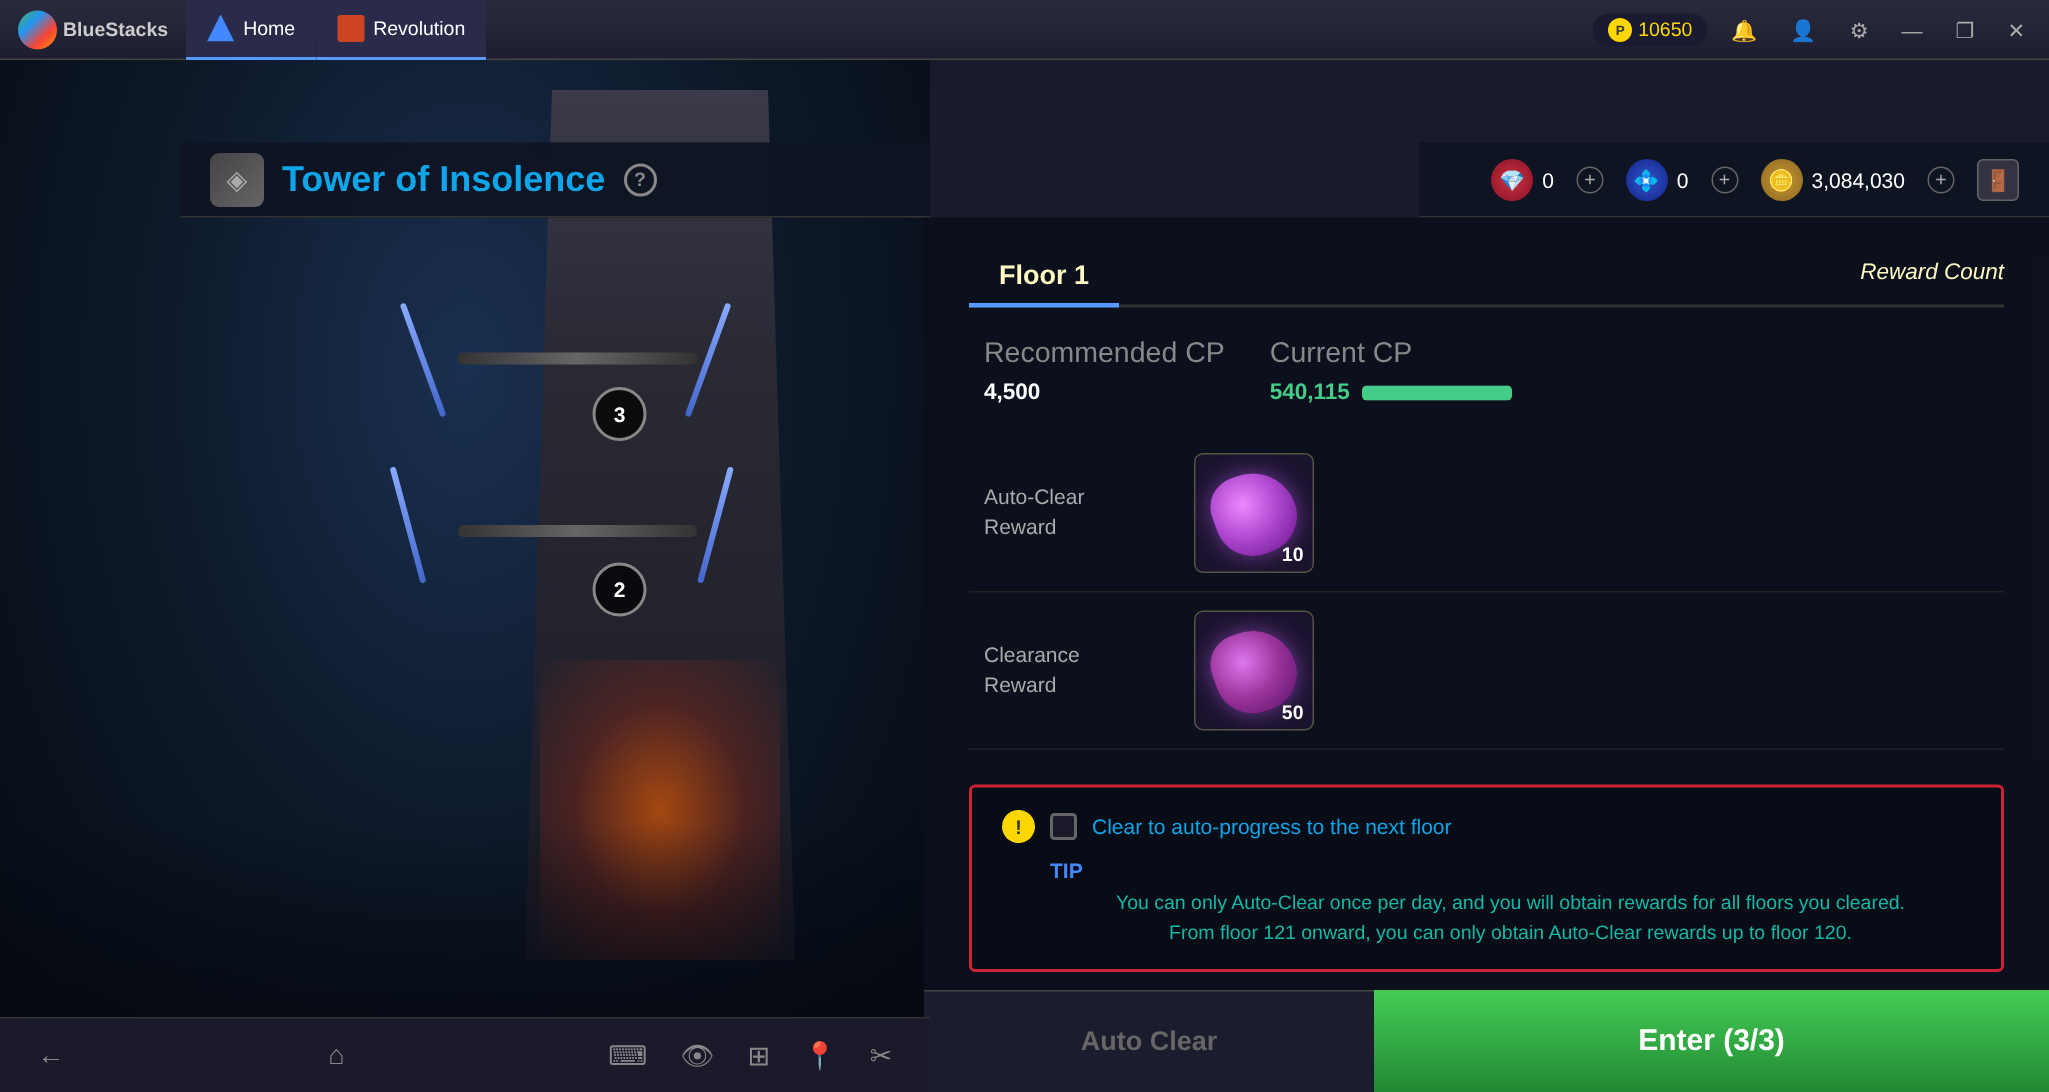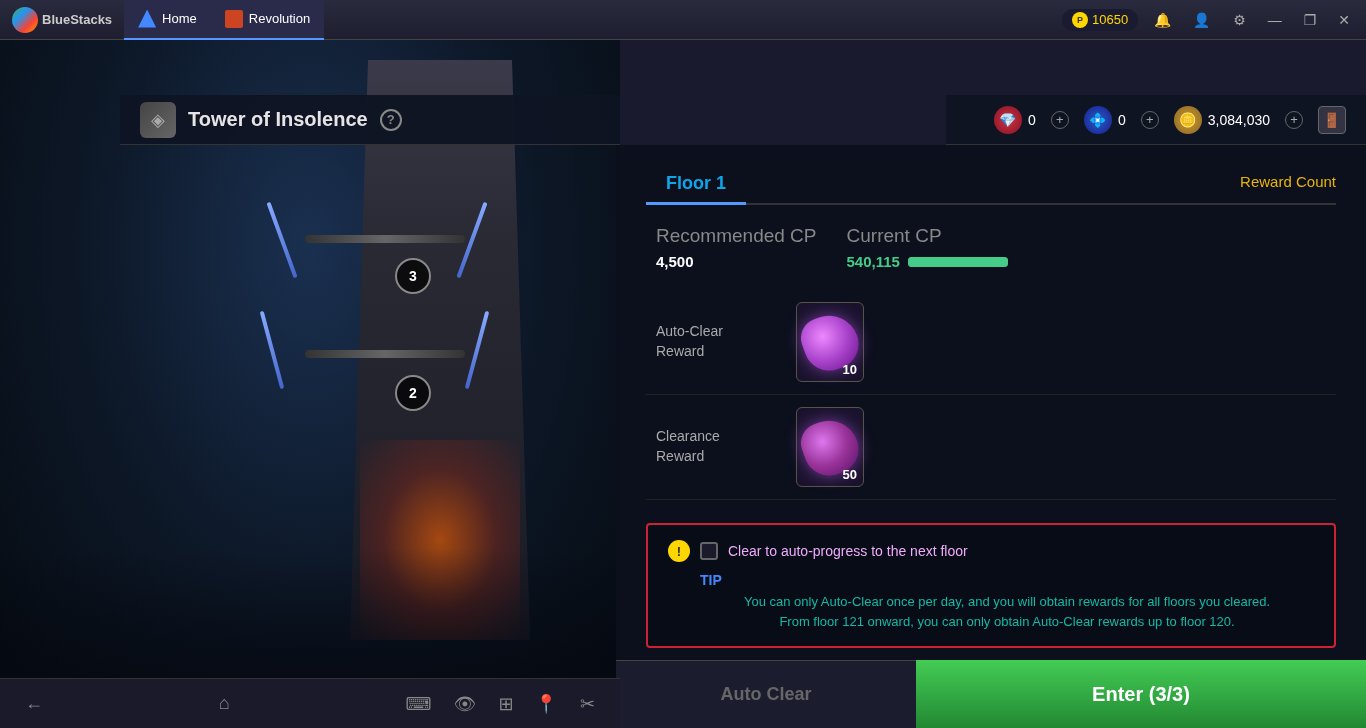--- a/index.html
+++ b/index.html
@@ -188,22 +188,22 @@
       background: linear-gradient(135deg, #444, #666);
       border-radius: 6px;
       display: flex;
       align-items: center;
       justify-content: center;
       color: #aaa;
       font-size: 18px;
     }
 
     #tower-title {
-      color: #e5e5e5;
-      font-size: 20px;
+      color: #0ea5e9;
+      font-size: 24px;
       font-weight: bold;
     }
 
     .help-btn {
       width: 22px;
       height: 22px;
       border-radius: 50%;
       border: 2px solid #888;
       color: #888;
       display: flex;
@@ -293,38 +293,39 @@
     
     #floor-tabs {
       display: flex;
       gap: 0;
       margin-bottom: 20px;
       border-bottom: 2px solid #333;
     }
 
     .floor-tab {
       padding: 8px 20px;
-      color: #0ea5e9;
+      color: #fef9c3;
       font-size: 18px;
       font-weight: bold;
       cursor: pointer;
       border-bottom: 3px solid transparent;
       margin-bottom: -2px;
     }
 
     .floor-tab.active {
       border-bottom: 3px solid #5599ff;
     }
 
     .reward-count-label {
       margin-left: auto;
-      color: #eab308;
+      color: #fef9c3;
       font-size: 15px;
       align-self: center;
       padding-bottom: 5px;
+      font-style: italic;
     }
 
     
     #cp-section {
       display: flex;
       gap: 30px;
       margin-bottom: 20px;
       padding: 0 10px;
     }
 
@@ -377,21 +378,21 @@
     }
 
     .reward-label {
       color: #aaa;
       font-size: 14px;
       width: 120px;
       line-height: 1.4;
     }
 
     .reward-item-box {
-      width: 68px;
+      width: 80px;
       height: 80px;
       background: rgba(30, 20, 50, 0.8);
       border: 1px solid #554;
       border-radius: 6px;
       position: relative;
       display: flex;
       align-items: center;
       justify-content: center;
     }
 
@@ -448,21 +449,21 @@
     .checkbox {
       width: 18px;
       height: 18px;
       border: 2px solid #666;
       background: #1a1a2a;
       border-radius: 3px;
       flex-shrink: 0;
     }
 
     .checkbox-label {
-      color: #f0abfc;
+      color: #0ea5e9;
       font-size: 14px;
     }
 
     .tip-text-block {
       margin-left: 32px;
     }
 
     .tip-label {
       color: #4488ff;
       font-size: 14px;

